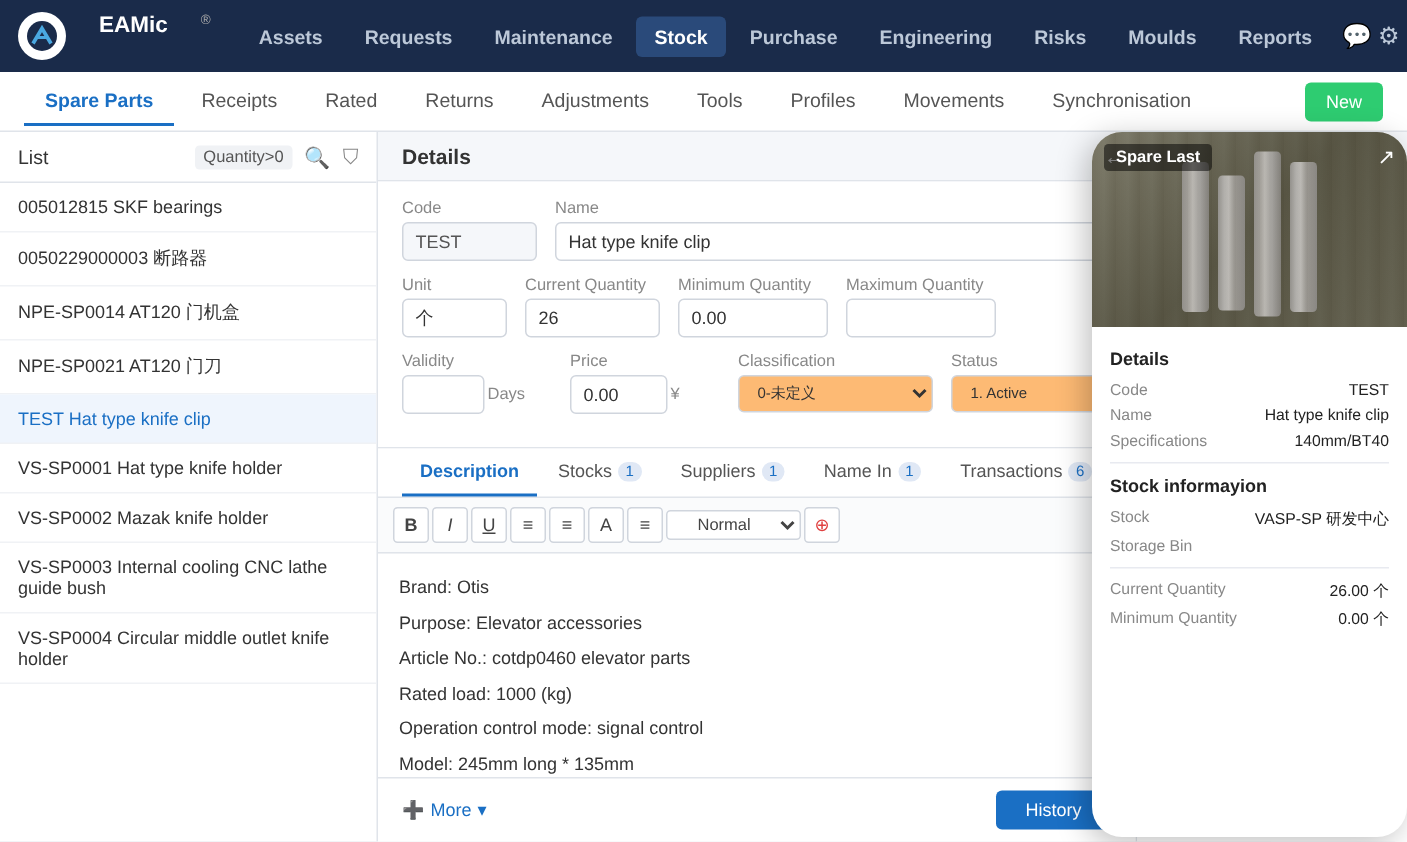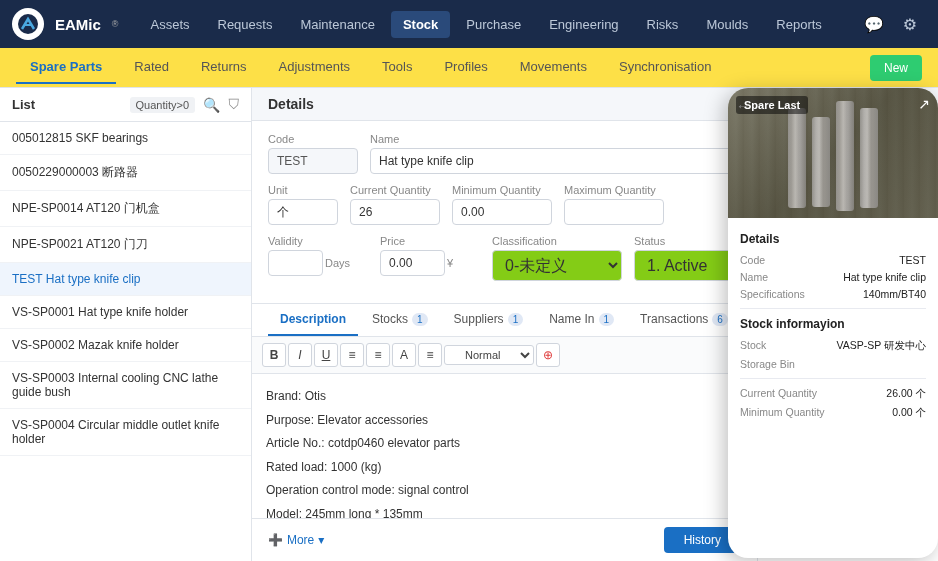--- a/index.html
+++ b/index.html
@@ -16,59 +16,59 @@
     .top-nav {
       background: #1a2b4a;
       height: 48px;
       display: flex;
       align-items: center;
       padding: 0 12px;
       gap: 4px;
     }
     .logo-area {
       display: flex;
-      align-items: center;
-      gap: 11px;
+      gap: 22px;
       margin-right: 16px;
     }
     .logo-icon {
       width: 32px; height: 32px;
       background: #fff;
       border-radius: 50%;
       display: flex; align-items: center; justify-content: center;
       font-weight: bold; color: #1a2b4a; font-size: 11px;
     }
     .logo-text { color: #fff; font-weight: bold; font-size: 15px; }
     .logo-reg { color: #aaa; font-size: 9px; vertical-align: super; }
     .nav-item {
       color: #bcc8d8;
       font-size: 13px;
       padding: 6px 12px;
       border-radius: 4px;
       cursor: pointer;
       white-space: nowrap;
+      font-weight: bold;
     }
     .nav-item.active {
       color: #fff;
       background: #2a4a7a;
       font-weight: 600;
     }
     .nav-spacer { flex: 1; }
     .nav-icon-btn {
       color: #bcc8d8;
       width: 32px; height: 32px;
       display: flex; align-items: center; justify-content: center;
       border-radius: 4px;
       cursor: pointer;
       font-size: 16px;
     }
 
     
     .sub-nav {
-      background: #fde047;
+      background: #ffffff;
       height: 40px;
       display: flex;
       align-items: center;
       padding: 0 16px;
       border-bottom: 1px solid #e0e4ea;
       gap: 4px;
     }
     .sub-nav-item {
       font-size: 13px;
       color: #555;
@@ -109,21 +109,21 @@
       flex-direction: column;
       overflow: hidden;
     }
     .left-header {
       display: flex;
       align-items: center;
       padding: 8px 12px;
       border-bottom: 1px solid #e0e4ea;
       gap: 8px;
     }
-    .left-header-title { font-size: 13px; font-weight: 700; color: #333; flex: 1; }
+    .left-header-title { font-size: 13px; font-weight: 400; color: #333; flex: 1; }
     .left-header-badge {
       font-size: 11px;
       color: #555;
       background: #f0f2f5;
       padding: 2px 6px;
       border-radius: 3px;
     }
     .left-header-icon {
       color: #888;
       font-size: 14px;
@@ -183,23 +183,23 @@
       font-size: 12px;
       color: #333;
       background: #fff;
       outline: none;
     }
     .form-input.readonly { background: #f5f7fa; color: #555; }
     .form-select {
       border: 1px solid #d0d5dd;
       border-radius: 4px;
       padding: 5px 8px;
-      font-size: 16px;
+      font-size: 10px;
       color: #333;
-      background: #84cc16;
+      background: #fdba74;
       outline: none;
       cursor: pointer;
     }
 
     
     .detail-tabs {
       display: flex;
       background: #fff;
       border-bottom: 1px solid #e0e4ea;
       padding: 0 16px;
@@ -463,20 +463,21 @@
   <div class="nav-item">Moulds</div>
   <div class="nav-item">Reports</div>
 
   <div class="nav-spacer"></div>
   <div class="nav-icon-btn">💬</div>
   <div class="nav-icon-btn">⚙</div>
 </div>
 
 <div class="sub-nav">
   <div class="sub-nav-item active">Spare Parts</div>
+  <div class="sub-nav-item">Receipts</div>
   <div class="sub-nav-item">Rated</div>
   <div class="sub-nav-item">Returns</div>
   <div class="sub-nav-item">Adjustments</div>
   <div class="sub-nav-item">Tools</div>
   <div class="sub-nav-item">Profiles</div>
   <div class="sub-nav-item">Movements</div>
   <div class="sub-nav-item">Synchronisation</div>
   <button class="sub-nav-btn">New</button>
 </div>
 

